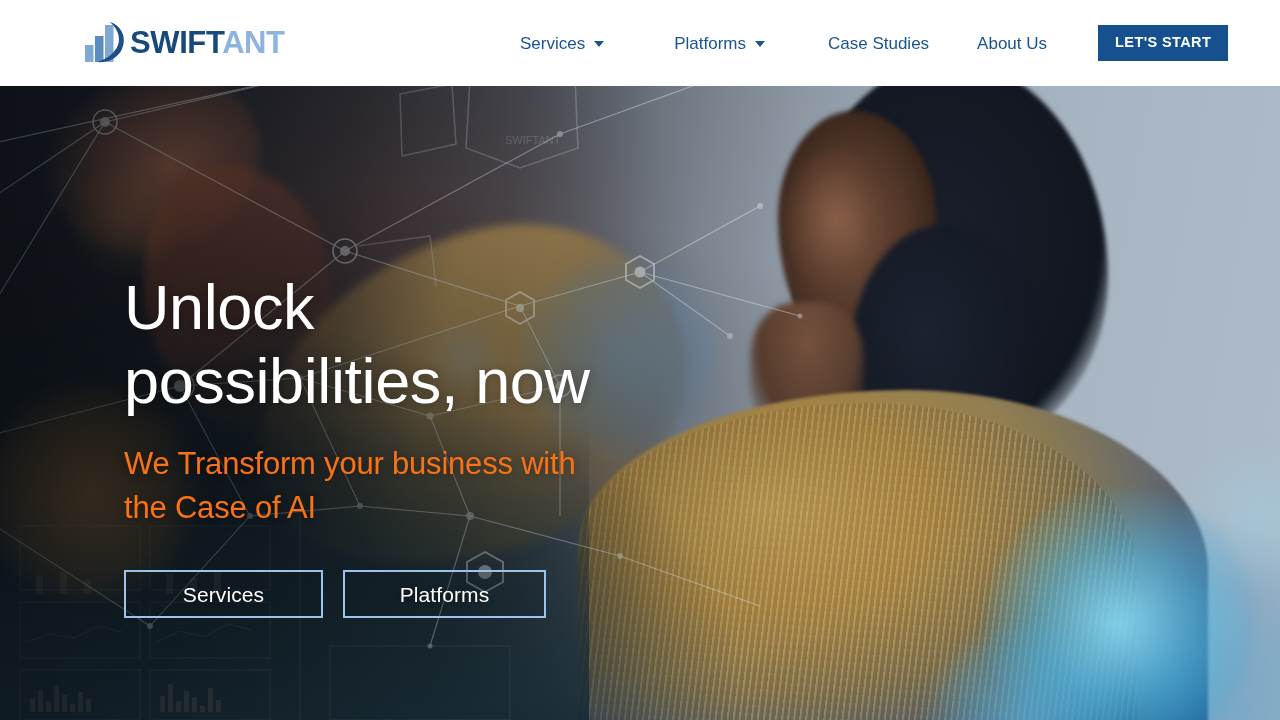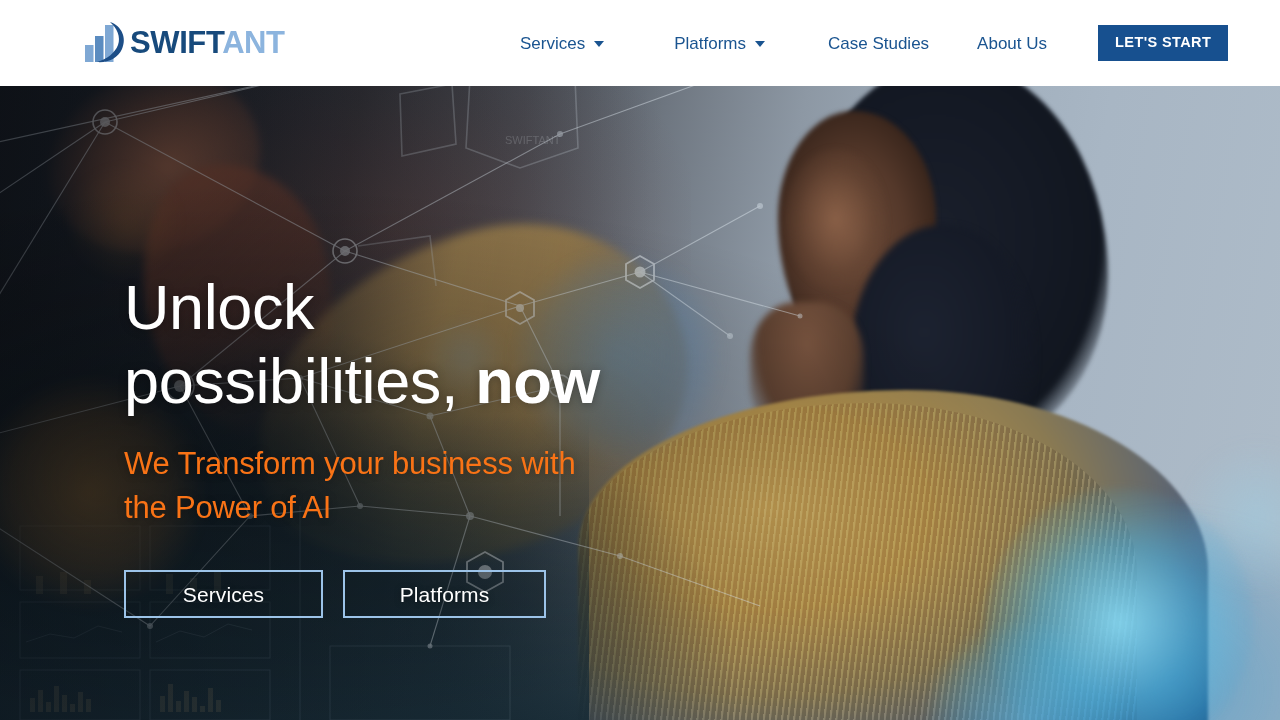--- a/index.html
+++ b/index.html
@@ -297,21 +297,21 @@
     width:620px; z-index:10;margin-top:40px;
   }
   .hero-title{
     color:#ffffff;
     font-size:63px;
     line-height:74px;
     font-weight:300;
     letter-spacing:-0.4px;
     text-shadow:0 1px 10px rgba(0,0,0,0.30);
   }
-  .hero-title b{ font-weight:700; }
+  .hero-title b{ font-weight:400; }
   .hero-sub{
     color:#f97316;
     font-size:31px;
     line-height:44px;
     font-weight:400;
     margin-top:24px;
     letter-spacing:-0.2px;
     text-shadow:0 1px 8px rgba(0,0,0,0.32);
   }
   .hero-btns{
@@ -540,21 +540,21 @@
   </div>
 
   <div class="hero-content">
     <h1 class="hero-title">
       <span>Unlock</span><br>
       <span>possibilities, </span><b>now</b>
     </h1>
 
     <p class="hero-sub">
       <span>We Transform your business with</span><br>
-      <span>the Power of AI</span>
+      <span>the Case of AI</span>
     </p>
 
     <div class="hero-btns">
       <button class="ghost-btn">Services</button>
       <button class="ghost-btn wide">Platforms</button>
     </div>
   </div>
 
 </div>
 

